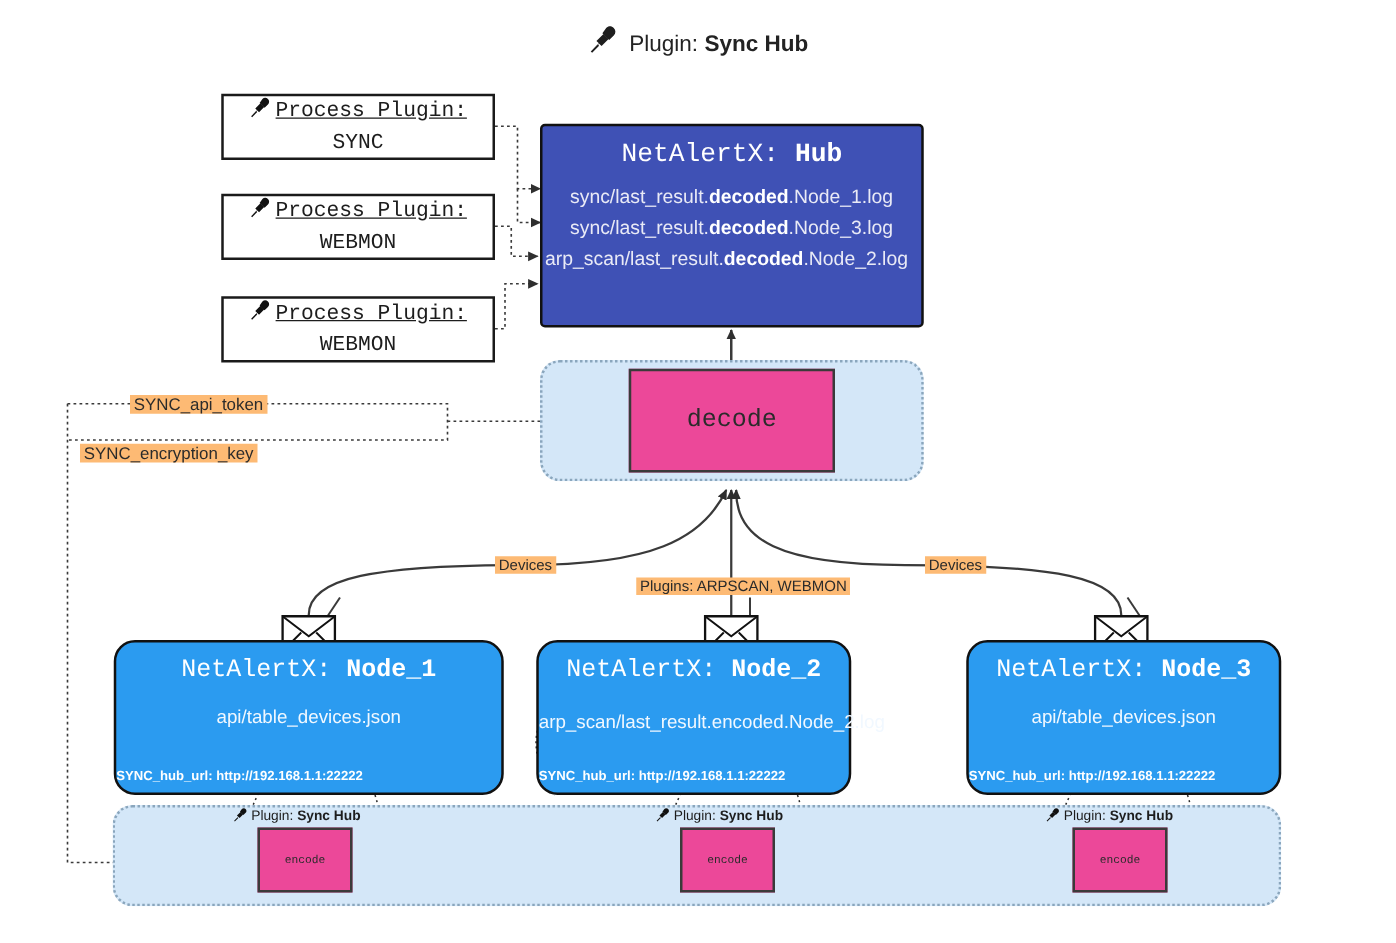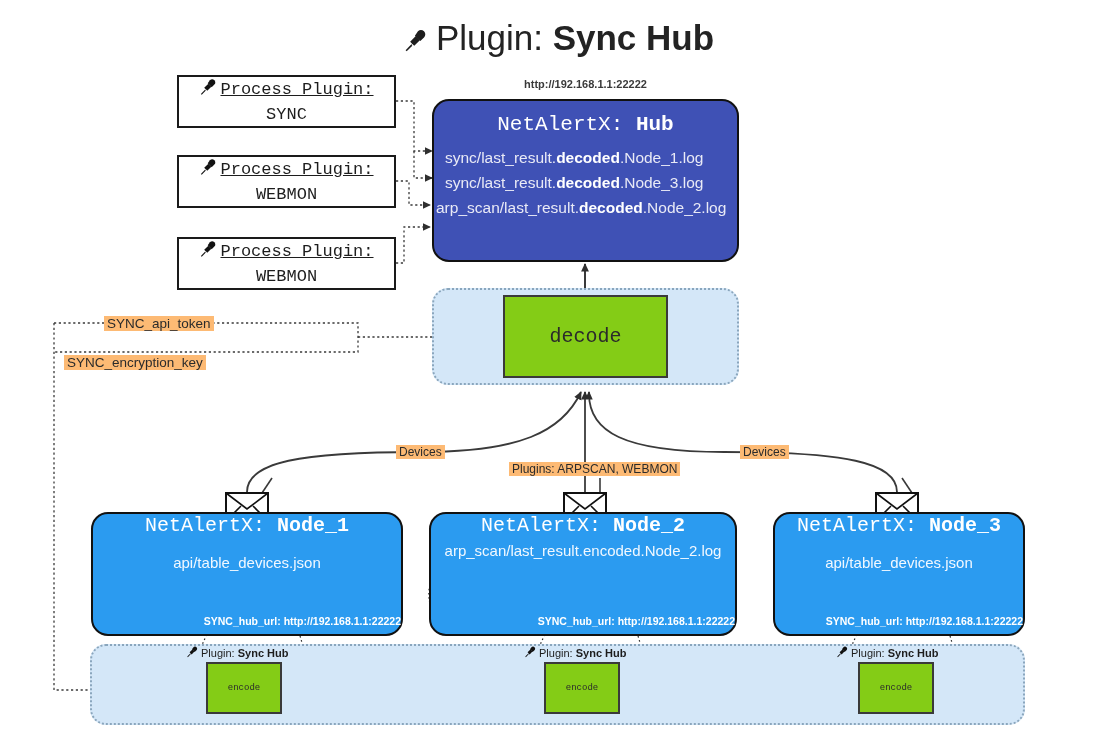--- a/index.html
+++ b/index.html
@@ -3,69 +3,69 @@
 <meta charset="utf-8">
 <style>
   html,body{margin:0;padding:0;background:#ffffff;}
   body{width:1117px;height:754px;position:relative;overflow:hidden;
        font-family:"Liberation Sans",sans-serif;color:#1a1a1a;}
   .stage{position:absolute;left:0;top:0;width:1117px;height:754px;}
   svg.wires{position:absolute;left:0;top:0;width:1117px;height:754px;pointer-events:none;}
 
   
   .title{position:absolute;left:0;top:18px;width:1117px;text-align:center;
-         font-size:35px;color:#232323;white-space:nowrap;}
+         font-size:18px;color:#232323;white-space:nowrap;}
   .title .plug{display:inline-block;vertical-align:-3px;margin-right:7px;}
   .title .lbl{font-weight:400;}
   .title .nm{font-weight:bold;}
 
   
   .pbox{position:absolute;border:2px solid #1a1a1a;background:#ffffff;
         box-sizing:border-box;display:flex;flex-direction:column;
         align-items:center;justify-content:center;
         font-family:"Liberation Mono","DejaVu Sans Mono",monospace;
         font-size:17px;color:#1d1d1d;line-height:1.35;}
   .pbox .r1{display:flex;align-items:center;justify-content:center;white-space:nowrap;text-decoration:underline;}
   .pbox .r1 .plug{margin-right:2px;display:inline-block;vertical-align:-2px;}
   .pbox .r2{white-space:nowrap;}
 
   
-  .hub{position:absolute;background:#3f51b5;border:2.5px solid #111;border-radius:17px;
+  .hub{position:absolute;background:#3f51b5;border:2.5px solid #111;border-radius:4px;
        box-sizing:border-box;}
   .hub .hubtitle{text-align:center;color:#ffffff;font-size:21px;margin-top:12px;
        font-family:"Liberation Mono","DejaVu Sans Mono",monospace;white-space:nowrap;}
   .hub .hubtitle b{font-weight:bold;}
   .hub .logs{margin-top:9px;}
   .hub .logline{color:#e9eaf6;font-size:15.5px;line-height:1.62;white-space:nowrap;
-       padding-left:11px;}
+       padding-left:22px;}
   .hub .logline b{font-weight:bold;color:#ffffff;}
   .huburl{position:absolute;font-size:11px;font-weight:bold;color:#3a3a3a;
        text-align:center;white-space:nowrap;}
 
   
   .lane{position:absolute;background:#d4e7f8;border:2px dotted #8aa6bd;
         border-radius:16px;box-sizing:border-box;}
 
   
-  .cbox{position:absolute;background:#84cc16;border:2px solid #3a3a3a;
+  .cbox{position:absolute;background:#ec4899;border:2px solid #3a3a3a;
         box-sizing:border-box;display:flex;align-items:center;justify-content:center;
         font-family:"Liberation Mono","DejaVu Sans Mono",monospace;color:#2b2b2b;}
   .cbox.decode{font-size:20px;}
   .cbox.encode{font-size:9px;}
 
   
   .node{position:absolute;background:#2b9bf0;border:2.5px solid #111;border-radius:17px;
         box-sizing:border-box;}
-  .node .ntitle{text-align:center;color:#ffffff;font-size:20px;
+  .node .ntitle{text-align:center;color:#ffffff;font-size:20px;margin-top:11px;
         font-family:"Liberation Mono","DejaVu Sans Mono",monospace;white-space:nowrap;}
   .node .ntitle b{font-weight:bold;}
   .node .nline{text-align:center;color:#f1f8ff;font-size:15px;line-height:1.55;
         white-space:nowrap;}
-  .node .nfoot{position:absolute;left:0;right:0;bottom:7px;text-align:right;
-        color:#ffffff;font-size:10.5px;font-weight:bold;white-space:nowrap;padding-left:44px;}
+  .node .nfoot{position:absolute;left:0;right:0;bottom:7px;text-align:left;
+        color:#ffffff;font-size:10.5px;font-weight:bold;white-space:nowrap;}
 
   
   .wlabel{position:absolute;font-size:12px;color:#2b2b2b;white-space:nowrap;
           background:#fdba74;padding:0 3px;}
   .wlabel.big{font-size:13.5px;}
   .pluglabel{position:absolute;font-size:11px;color:#1d1d1d;white-space:nowrap;
           display:flex;align-items:center;}
   .pluglabel .plug{margin-right:2px;display:inline-block;vertical-align:-2px;}
   .pluglabel b{font-weight:bold;}
 
@@ -187,21 +187,20 @@
           <path d="M3.2 20.6 L8.4 15.4 L6.6 13.6 L11.8 8.4 L15.6 12.2 L10.4 17.4 L8.6 15.6" fill="#111"></path>
           <path d="M11 8 L16 13 L19.4 9.6 C21 8 21 5.6 19.4 4 C17.8 2.4 15.4 2.4 13.8 4 Z" fill="#111"></path>
           <path d="M2.4 21.4 L7.6 16.2 L8.6 17.2 L3.4 22.4 Z" fill="#111"></path>
         </svg>
       </span>
       <span>Process Plugin:</span>
     </div>
     <div class="r2">WEBMON</div>
   </div>
 
-  <div class="huburl" style="left:432px;top:78px;width:307px;">http://192.168.1.1:22222</div>
 
   <div class="hub" style="left:432px;top:99px;width:307px;height:163px;">
     <div class="hubtitle">
       <span>NetAlertX:</span>
       <b>Hub</b>
     </div>
     <div class="logs">
       <div class="logline">
         <span>sync/last_result.</span><b>decoded</b><span>.Node_1.log</span>
       </div>
@@ -250,26 +249,26 @@
 
   <div class="node" style="left:91px;top:512px;width:312px;height:124px;">
     <div class="ntitle">
       <span>NetAlertX:</span>
       <b>Node_1</b>
     </div>
     <div class="nline" style="margin-top:14px;">api/table_devices.json</div>
     <div class="nfoot">SYNC_hub_url: http://192.168.1.1:22222</div>
   </div>
 
-  <div class="node" style="left:429px;top:512px;width:308px;height:124px;">
+  <div class="node" style="left:429px;top:512px;width:252px;height:124px;">
     <div class="ntitle">
       <span>NetAlertX:</span>
       <b>Node_2</b>
     </div>
-    <div class="nline" style="margin-top:2px;">arp_scan/last_result.encoded.Node_2.log</div>
+    <div class="nline" style="margin-top:18px;">arp_scan/last_result.encoded.Node_2.log</div>
     <div class="nfoot">SYNC_hub_url: http://192.168.1.1:22222</div>
   </div>
 
   <div class="node" style="left:773px;top:512px;width:252px;height:124px;">
     <div class="ntitle">
       <span>NetAlertX:</span>
       <b>Node_3</b>
     </div>
     <div class="nline" style="margin-top:14px;">api/table_devices.json</div>
     <div class="nfoot">SYNC_hub_url: http://192.168.1.1:22222</div>

